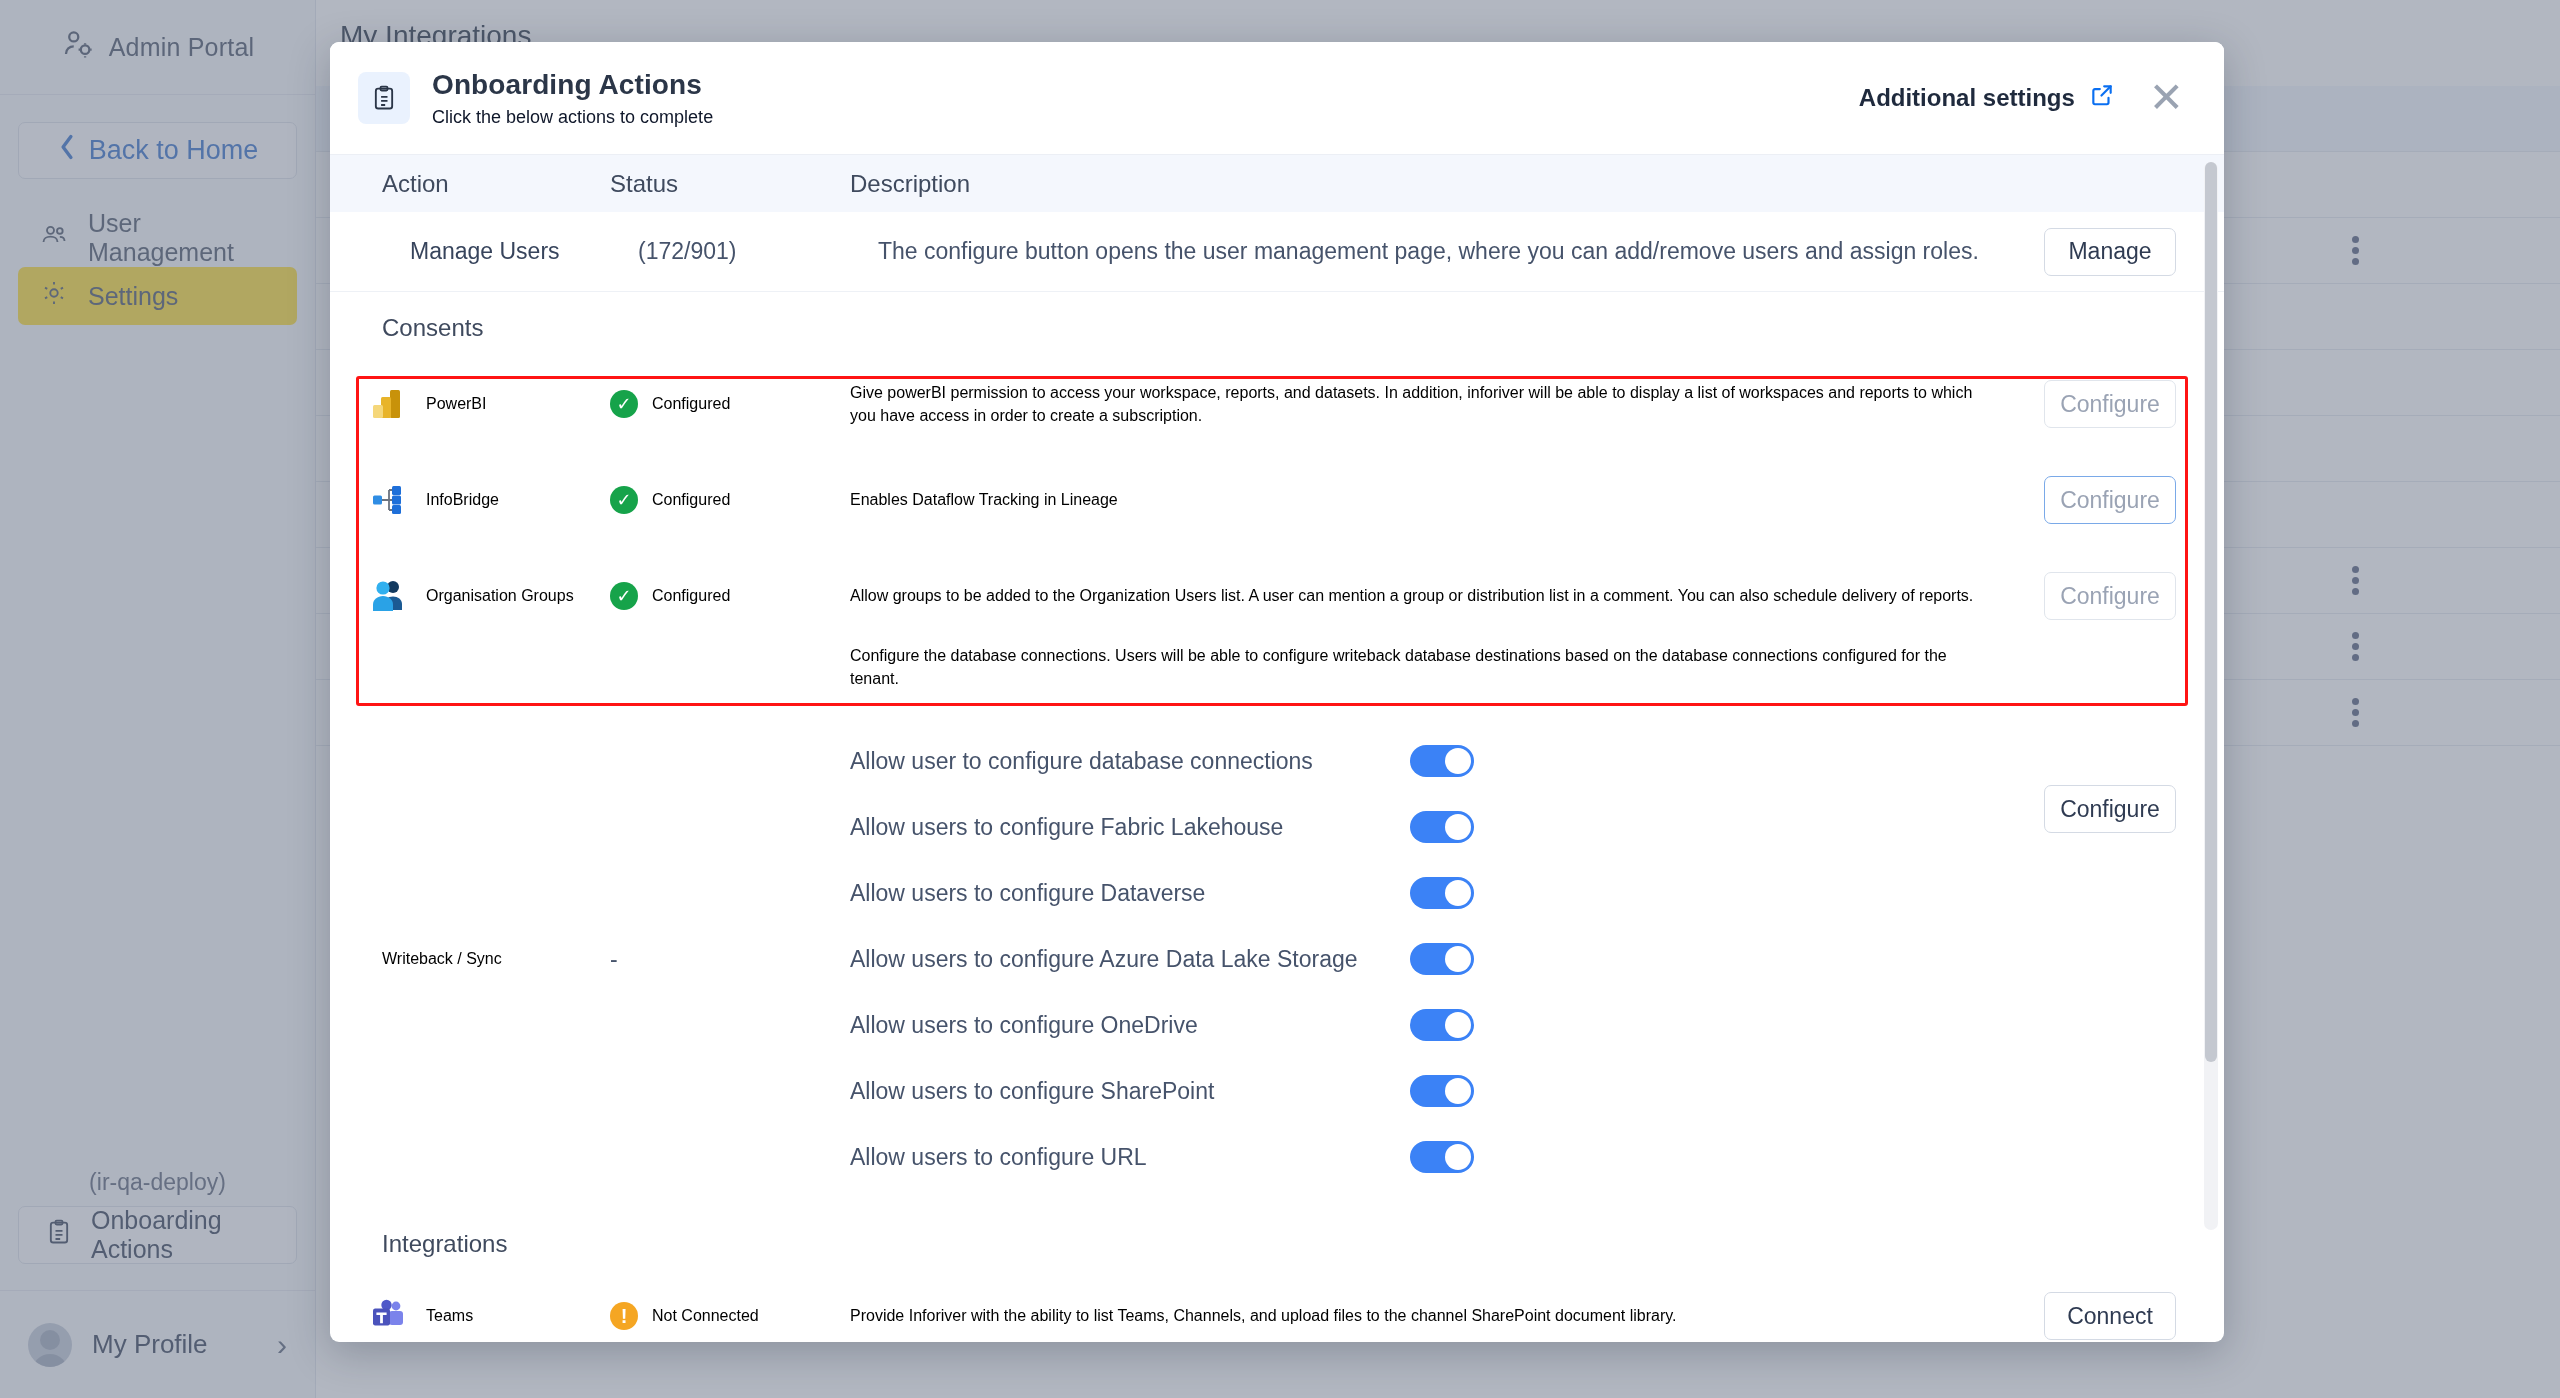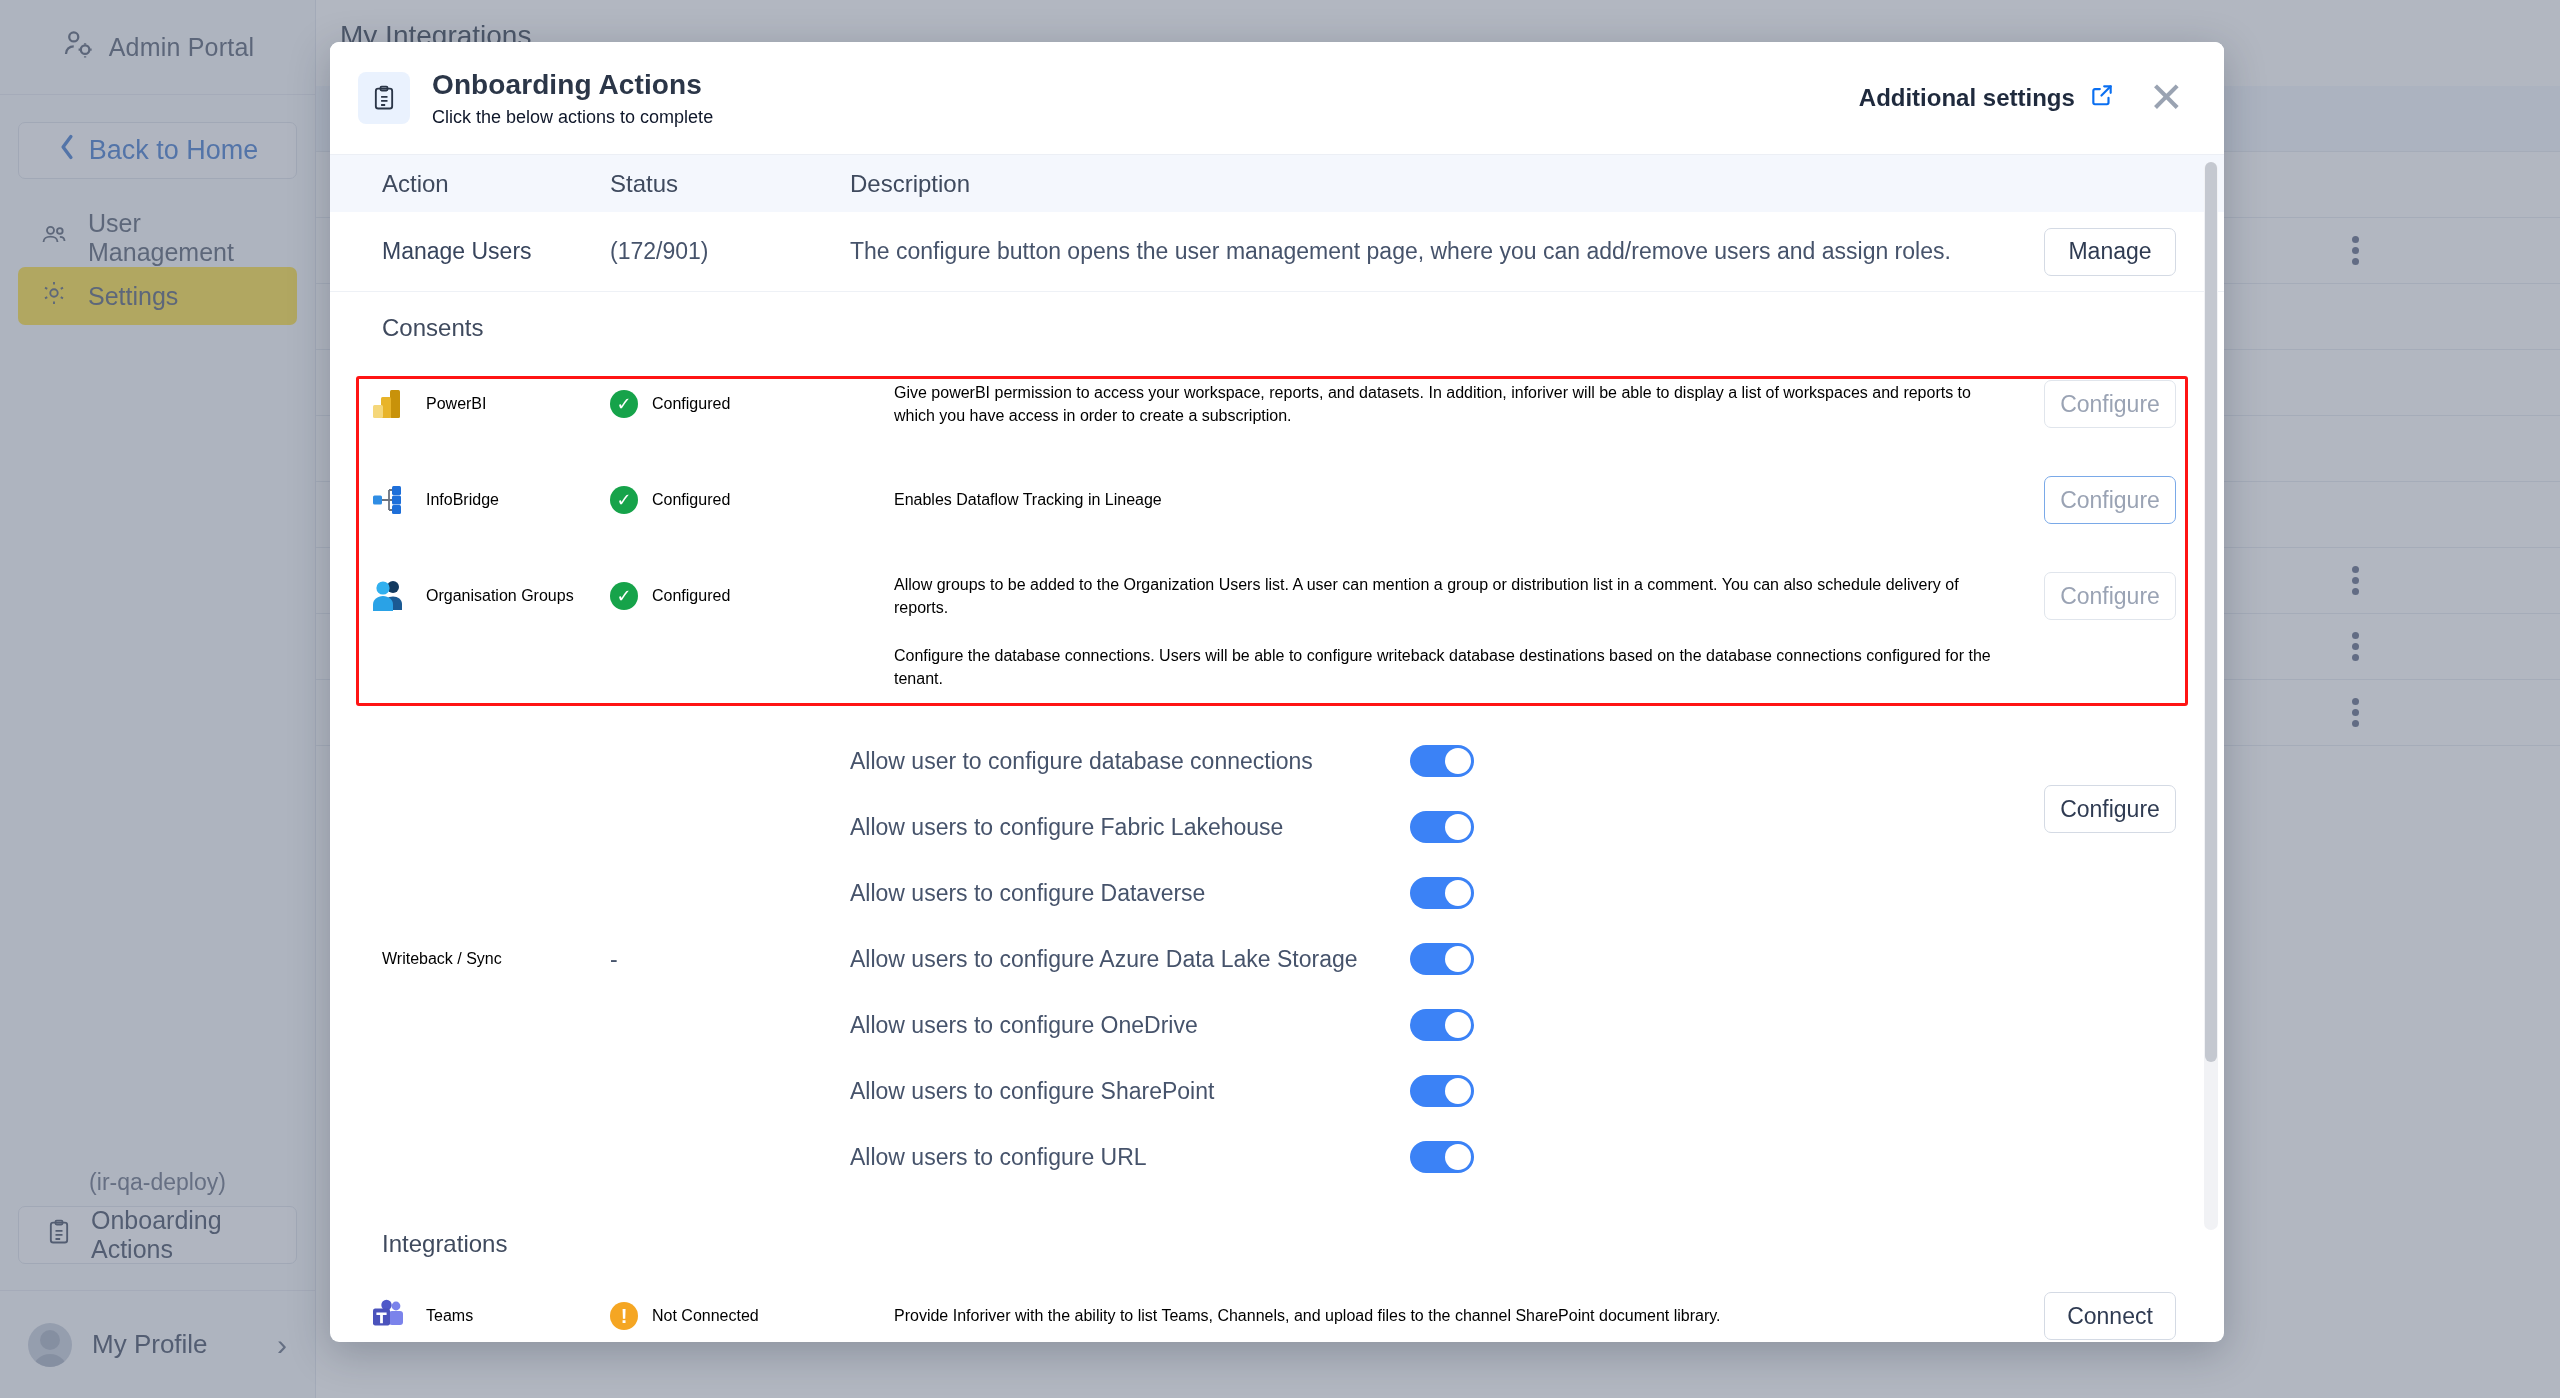--- a/index.html
+++ b/index.html
@@ -92,21 +92,21 @@
   .tbl-head {
     display:flex; align-items:center; height:58px; background:#f4f7fd;
     font-size:24px; color:#3f4a5e; border-top:1px solid #eceff5;
   }
   .c-action { width:280px; padding-left:52px; flex:none; }
   .c-status { width:240px; flex:none; }
   .c-desc   { flex:1; padding-right:30px; }
   .c-btn    { width:180px; flex:none; }
 
   .trow { display:flex; align-items:center; font-size:23px; color:#46536b; }
-  .trow .c-action { color:#37445c; }
+  .trow .c-action { color:#37445c;margin-left:28px; }
 
   
   #row-manage { height:80px; border-bottom:1px solid #eef1f6; }
   .btn-outline {
     display:flex; align-items:center; justify-content:center;
     width:132px; height:48px; border:1px solid #d4dae4; border-radius:7px;
     background:#fff; color:#2f3b52; font-size:23px;
   }
   .btn-outline.muted { color:#9aa3b4; border-color:#e0e5ec; }
   .btn-outline.focused { border-color:#7aa9e8; color:#9aa3b4; }
@@ -124,21 +124,21 @@
   .status-cell { display:flex; align-items:center; gap:14px; }
   .tick {
     width:28px; height:28px; border-radius:50%; background:#16a34a;
     display:flex; align-items:center; justify-content:center; color:#fff; font-size:18px; flex:none;
   }
   .warn {
     width:28px; height:28px; border-radius:50%; background:#f5a623;
     display:flex; align-items:center; justify-content:center; color:#fff;
     font-size:20px; font-weight:bold; flex:none;
   }
-  .desc-text { line-height:1.45; max-width:1140px;margin-left:44px; }
+  .desc-text { line-height:1.45; max-width:1140px; }
 
   
   .wb-wrap { display:flex; }
   .wb-left { width:520px; flex:none; display:flex; align-items:center; }
   .wb-left .c-action { padding-left:52px; }
   .wb-list { flex:1; }
   .wb-item { display:flex; align-items:center; height:66px; font-size:23px; color:#46536b; }
   .wb-item .lbl { width:560px; flex:none; }
   .toggle {
     width:64px; height:32px; border-radius:16px; background:#3b82f6; position:relative; flex:none;

